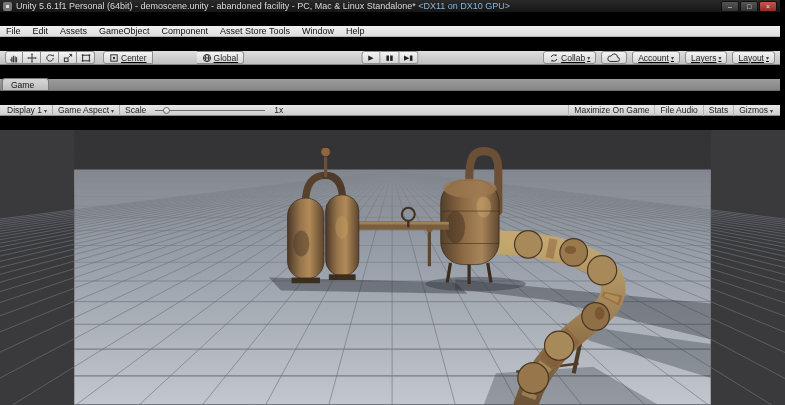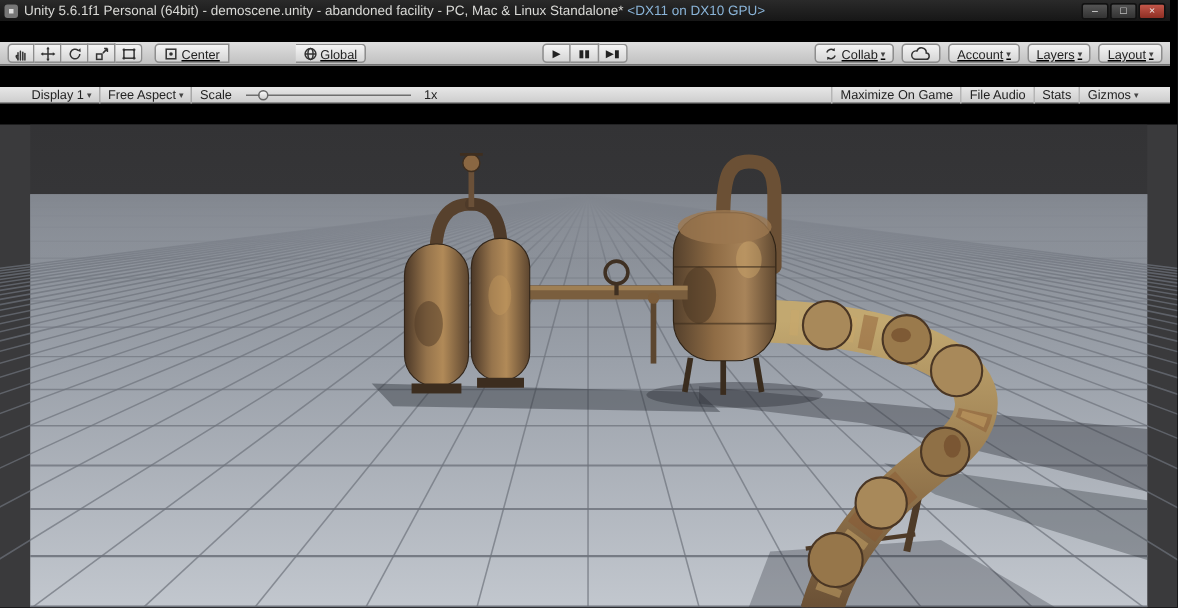--- a/index.html
+++ b/index.html
@@ -50,21 +50,21 @@
 
   
   .tabstrip { height:12px; background:linear-gradient(#9c9c9c,#868686); border-bottom:1px solid #6e6e6e;
     display:flex; align-items:flex-end; padding-left:2px; }
   .tab { height:12px; padding:0 14px 0 8px; background:linear-gradient(#d7d7d7,#bdbdbd);
     border:1px solid #7a7a7a; border-bottom:none; border-radius:3px 3px 0 0; font-size:8.5px;
     color:#111; display:flex; align-items:center; gap:3px; }
 
   
   .gamebar { height:11px; background:linear-gradient(#e7e7e7,#cecece); border-bottom:1px solid #8c8c8c;
-    display:flex; align-items:center; font-size:8.5px; color:#222; padding:0 16px; }
+    display:flex; align-items:center; font-size:8.5px; color:#222; padding:0 2px; }
   .gb { display:inline-flex; align-items:center; gap:2px; padding:0 5px; height:11px; }
   .gb.sep { border-right:1px solid #a8a8a8; }
   .gamebar .spacer { flex:1; }
   .slider { position:relative; width:110px; height:11px; margin:0 4px; }
   .slider .track { position:absolute; left:0; right:0; top:5px; height:1px; background:#6f6f6f; }
   .slider .knob { position:absolute; left:8px; top:2px; width:7px; height:7px; border-radius:50%;
     background:linear-gradient(#fafafa,#cfcfcf); border:1px solid #666; }
   .gb.toggle { border-left:1px solid #b5b5b5; }
 
   
@@ -81,20 +81,30 @@
       <span>Unity 5.6.1f1 Personal (64bit) - demoscene.unity - abandoned facility - PC, Mac &amp; Linux Standalone*</span>
       <span class="gpu">&lt;DX11 on DX10 GPU&gt;</span>
     </span>
     <span class="win-controls">
       <span class="win-btn">–</span>
       <span class="win-btn">□</span>
       <span class="win-btn close">×</span>
     </span>
   </div>
 
+  <div class="menubar">
+    <span>File</span>
+    <span>Edit</span>
+    <span>Assets</span>
+    <span>GameObject</span>
+    <span>Component</span>
+    <span>Asset Store Tools</span>
+    <span>Window</span>
+    <span>Help</span>
+  </div>
 
   <div class="toolbar">
     <div class="tool-group">
       <span class="btn">
         <svg class="ticon" viewBox="0 0 10 10">
             <path d="M3 9V4.2M4.6 9V3.2M6.2 9V3.8M7.6 9V4.6" stroke="#333" fill="none" stroke-linecap="round"></path>
             <path d="M3 6.4C2.2 5.6 1.4 6.2 2 7.2L3 8.6" stroke="#333" fill="none"></path>
           </svg>
       </span>
       <span class="btn">
@@ -172,28 +182,33 @@
         <span>Layers</span>
         <span class="arr">▾</span>
       </span>
       <span class="btn">
         <span>Layout</span>
         <span class="arr">▾</span>
       </span>
     </div>
   </div>
 
+  <div class="tabstrip">
+    <span class="tab">
+      <span>Game</span>
+    </span>
+  </div>
 
   <div class="gamebar">
     <span class="gb sep">
       <span>Display 1</span>
       <span class="arr">▾</span>
     </span>
     <span class="gb sep">
-      <span>Free Aspect</span>
+      <span>Game Aspect</span>
       <span class="arr">▾</span>
     </span>
     <span class="gb">Scale</span>
     <span class="slider">
       <span class="track"></span>
       <span class="knob"></span>
     </span>
     <span class="gb">1x</span>
     <span class="spacer"></span>
     <span class="gb toggle">Maximize On Game</span>

